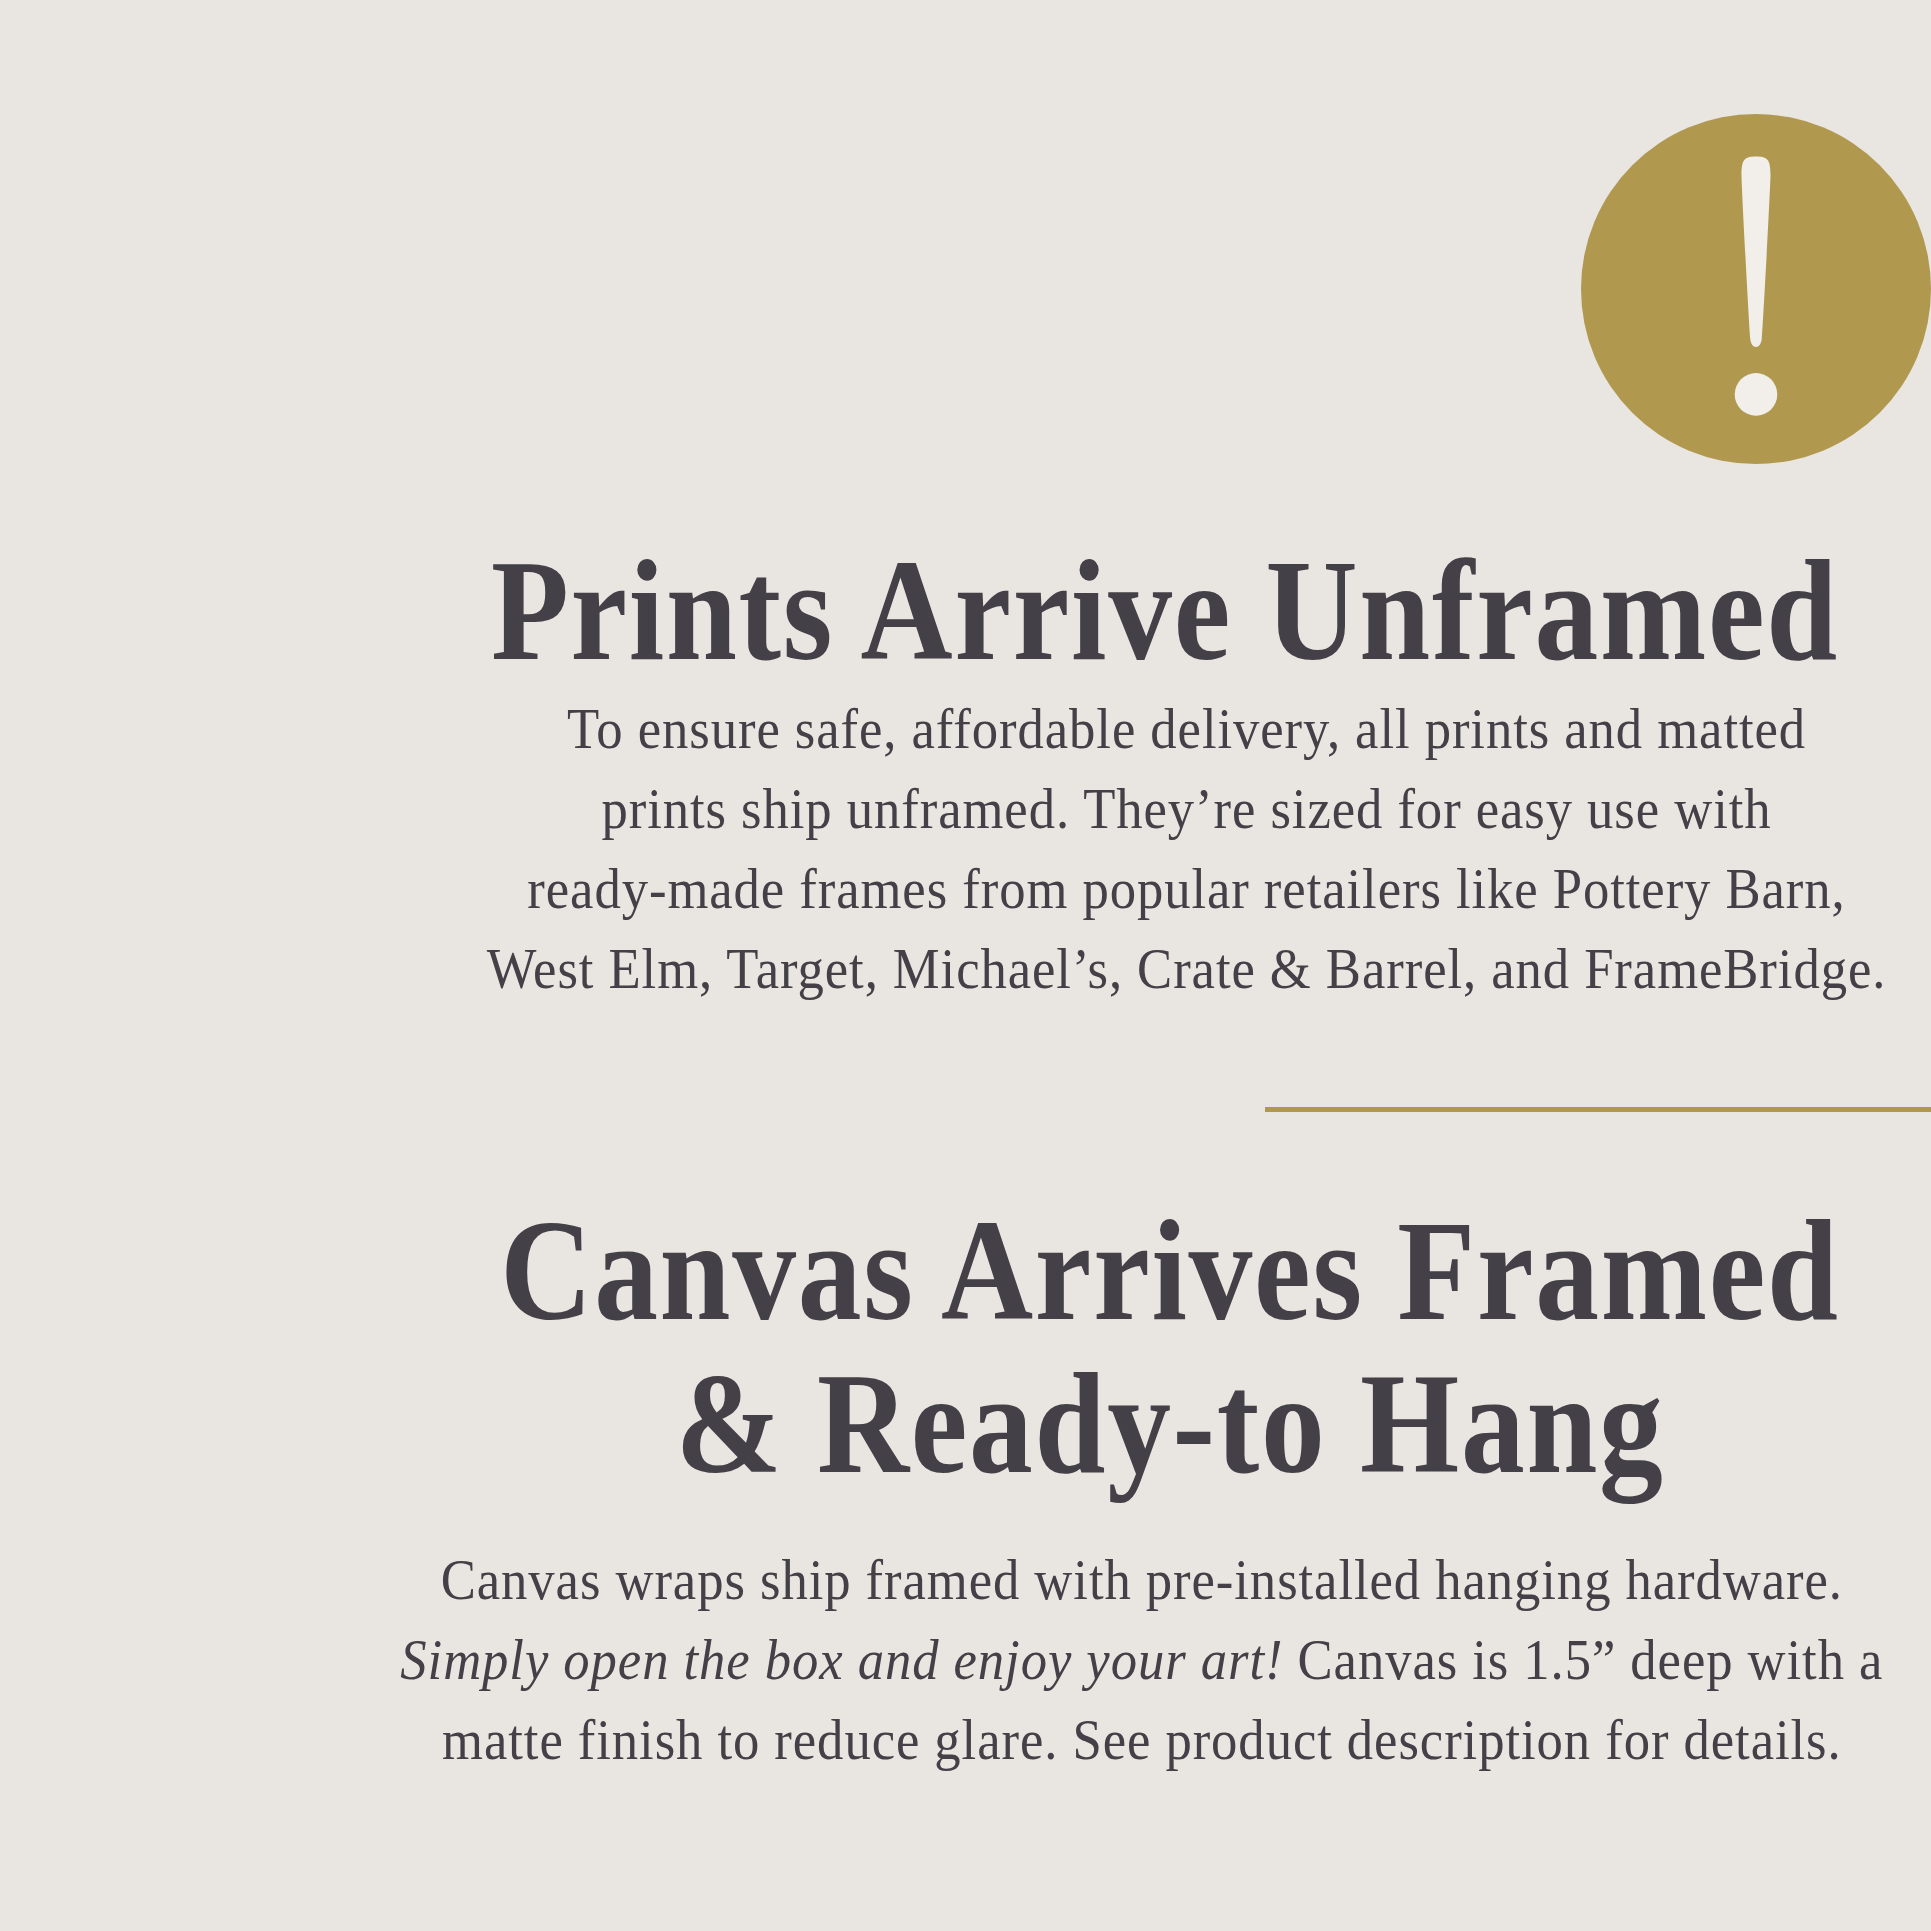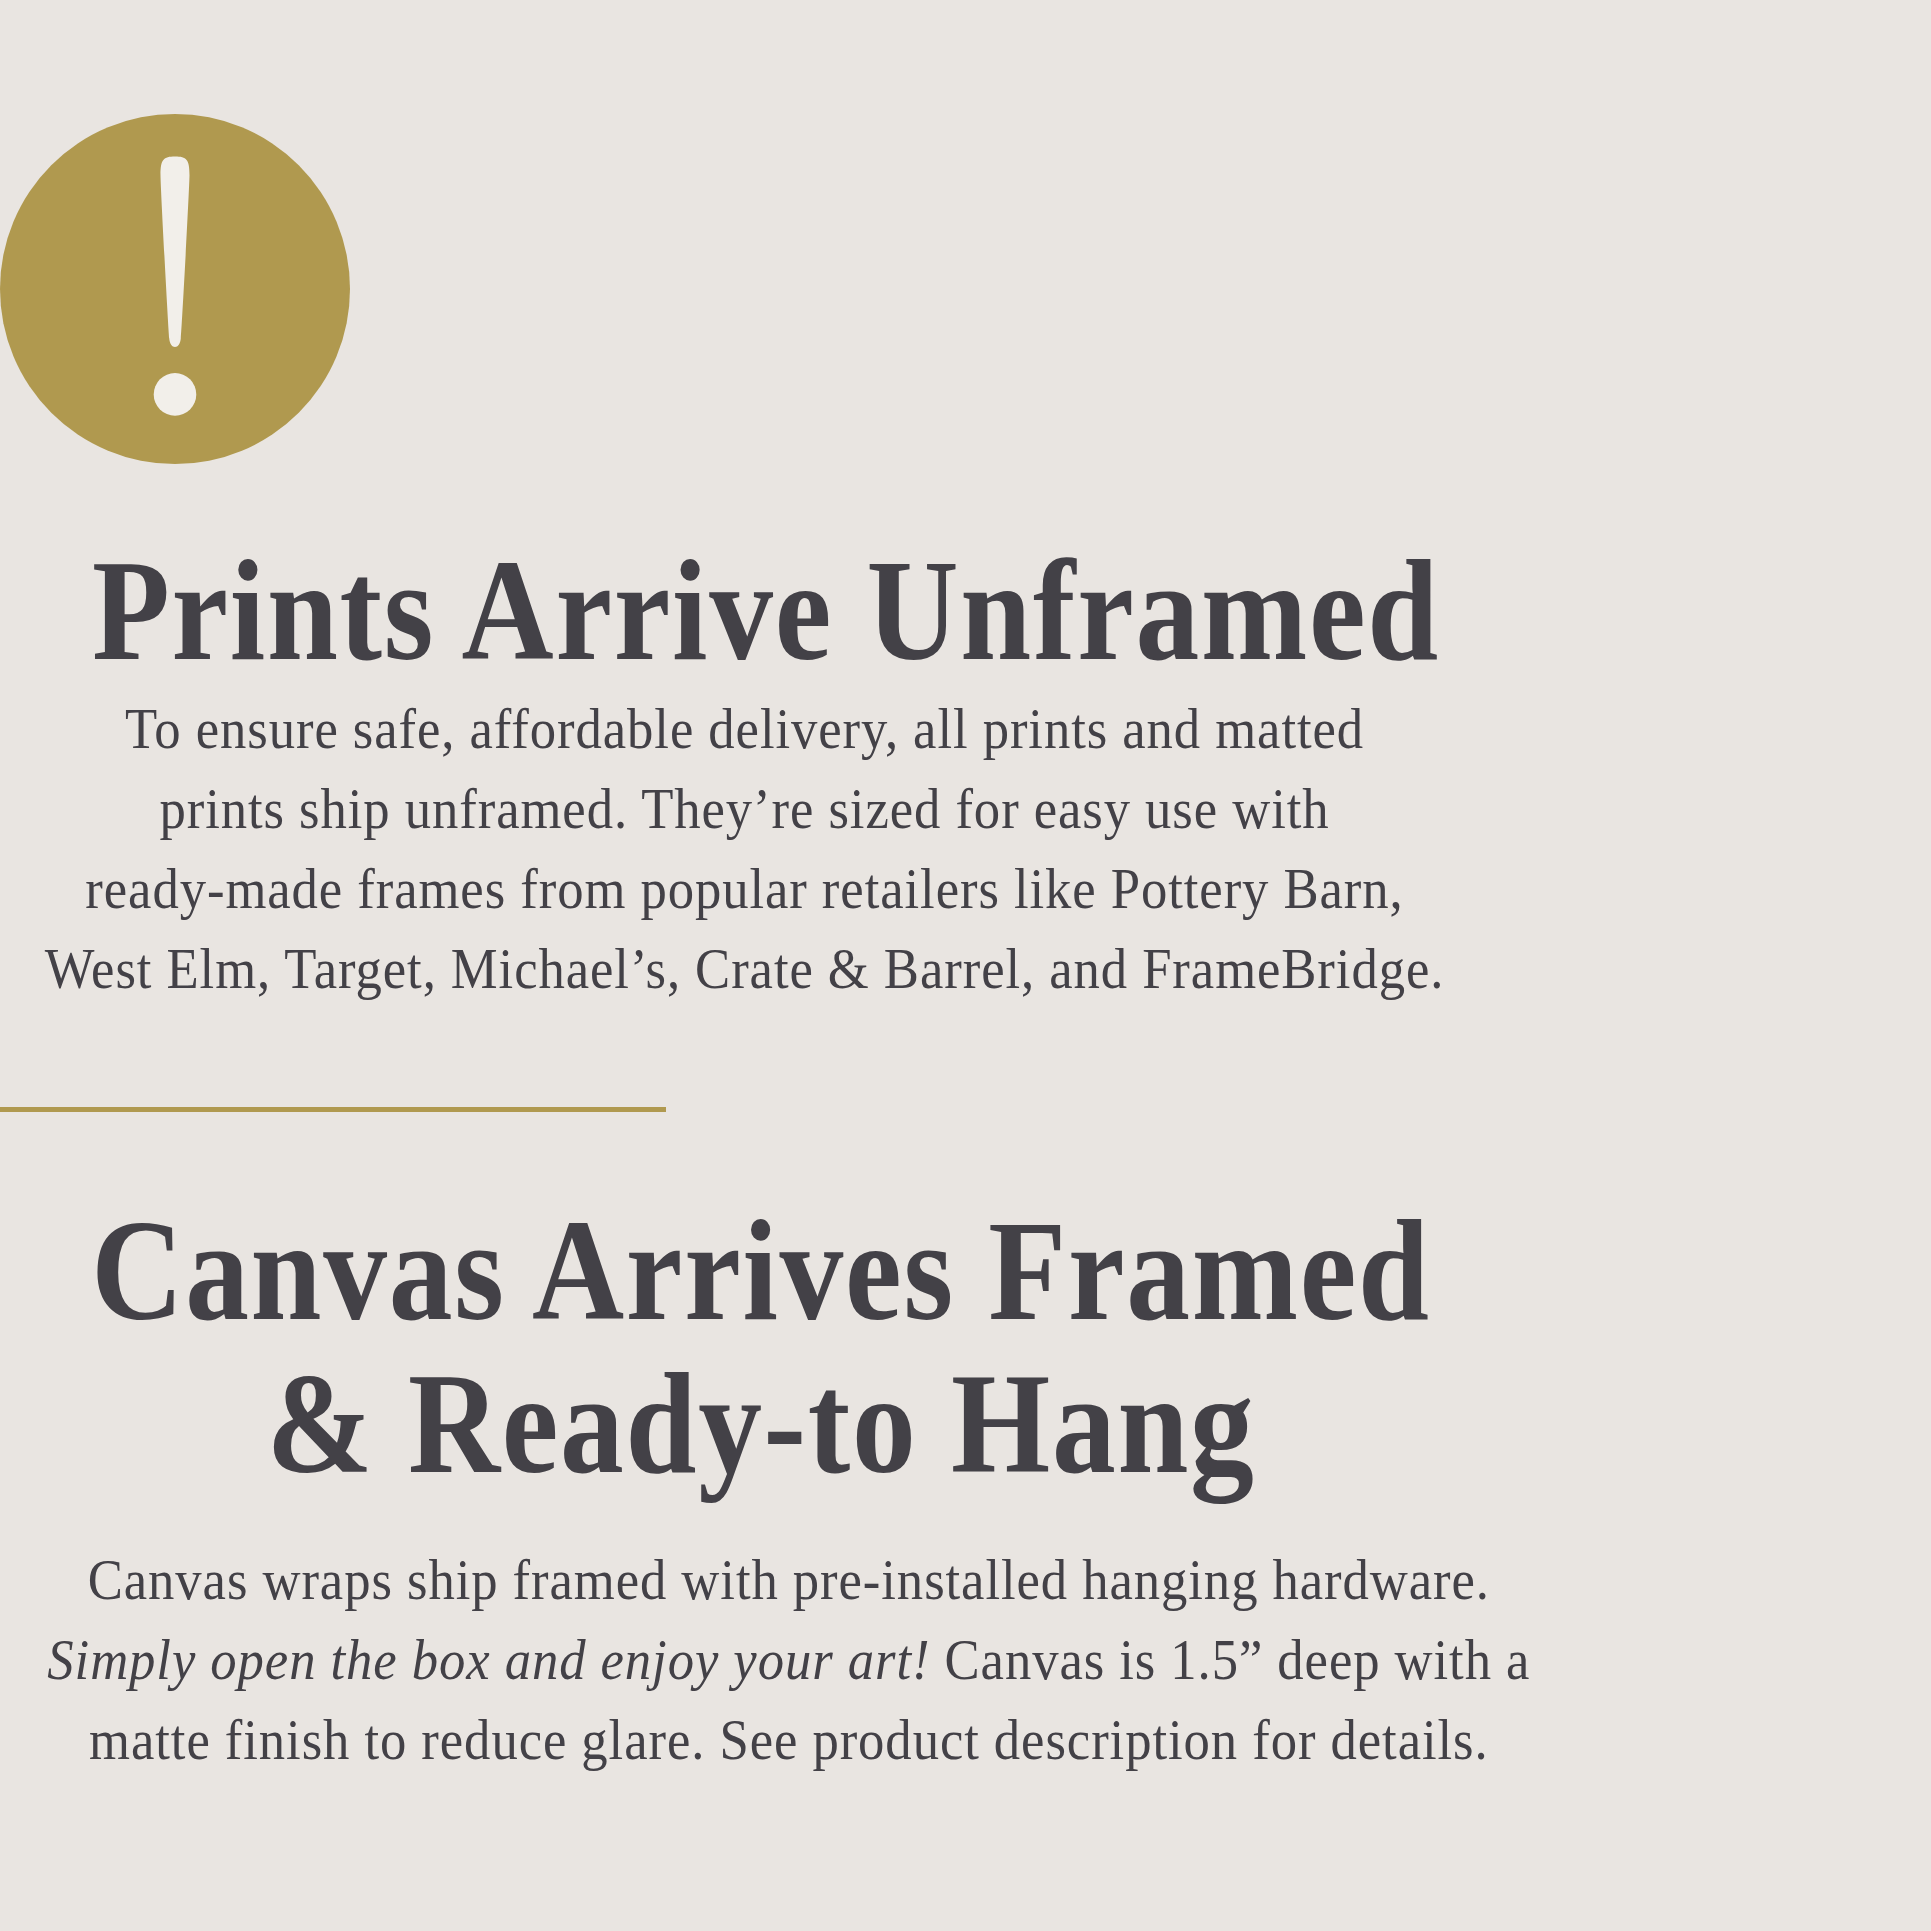--- a/index.html
+++ b/index.html
@@ -5,21 +5,21 @@
   html,body{margin:0;padding:0;}
   body{
     width:1931px;height:1931px;
     background:#E9E5E1;
     font-family:"Liberation Serif", serif;
     color:#434147;
     overflow:hidden;
   }
   .page{
     width:1931px;height:1395px;
-    display:flex;flex-direction:column;align-items:flex-start;
+    display:flex;flex-direction:column;align-items:flex-end;
     text-align:center;
   }
   .icon-wrap{margin-top:114px;width:350px;height:350px;flex:0 0 auto;}
   .heading{
     font-weight:700;
     font-size:145px;
     line-height:153px;
     letter-spacing:1.9px;
     white-space:nowrap;
     transform:scaleX(.88);

